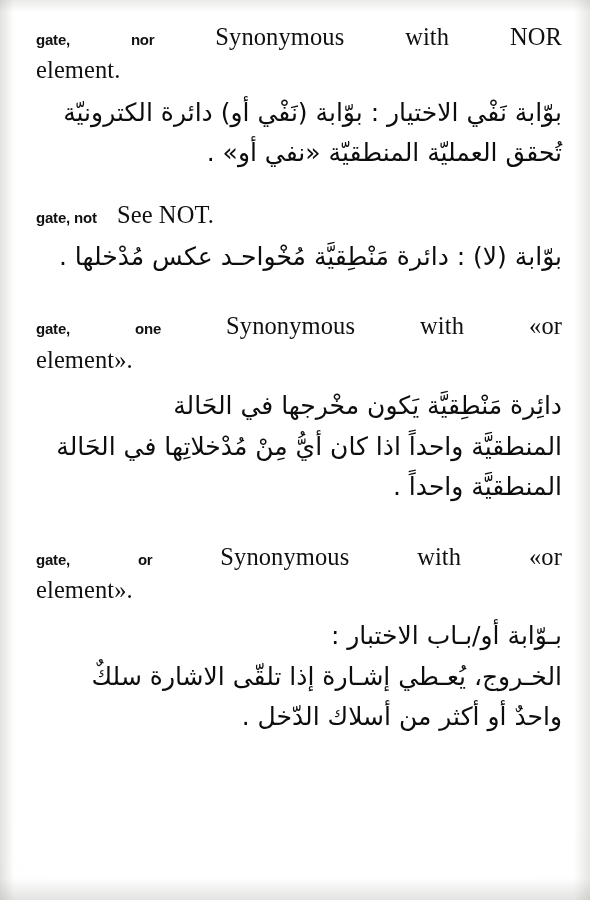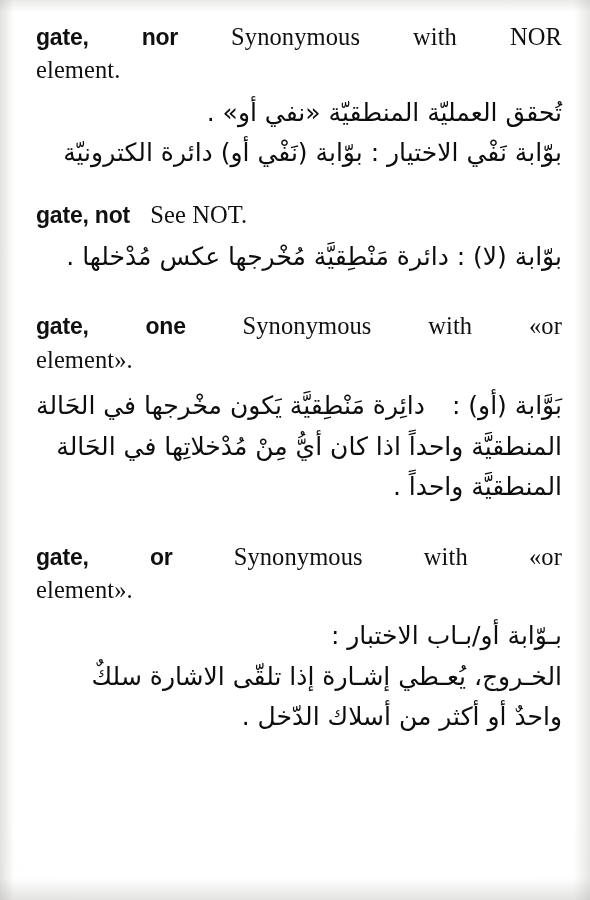--- a/index.html
+++ b/index.html
@@ -66,21 +66,21 @@
   }
   .en-line.justified {
     display: flex;
     justify-content: space-between;
     align-items: baseline;
     white-space: nowrap;
   }
   .headword {
     font-family: "Liberation Sans", "DejaVu Sans", sans-serif;
     font-weight: bold;
-    font-size: 23px;
+    font-size: 15px;
     letter-spacing: -0.2px;
   }
   .gloss-caps { font-variant: normal; }
 
   
   .ar-block {
     direction: rtl;
     text-align: right;
     font-family: "DejaVu Sans", "Liberation Sans", sans-serif;
     font-size: 25px;
@@ -119,55 +119,54 @@
       <div class="en-line justified">
         <span class="headword">gate,</span>
         <span class="headword">nor</span>
         <span>Synonymous</span>
         <span>with</span>
         <span class="gloss-caps">NOR</span>
       </div>
       <div class="en-line">element.</div>
     </div>
     <div class="ar-block">
+      <div class="ar-line">بوّابة نَفْي الاختيار : بوّابة (نَفْي أو) دائرة الكترونيّة</div>
       <div class="ar-line">تُحقق العمليّة المنطقيّة «نفي أو» .</div>
-      <div class="ar-line">بوّابة نَفْي الاختيار : بوّابة (نَفْي أو) دائرة الكترونيّة</div>
     </div>
   </div>
 
   <div class="gap-md"></div>
 
   <div class="entry">
     <div class="en-block">
       <div class="en-line">
         <span class="headword">gate, not</span>
         <span style="display:inline-block;width:14px"></span><span>See NOT.</span>
       </div>
     </div>
     <div class="ar-block">
-      <div class="ar-line" style="padding-left:6px">بوّابة (لا) : دائرة مَنْطِقيَّة مُخْرجها عكس مُدْخلها .</div>
+      <div class="ar-line" style="padding-left:6px">بوّابة (لا) : دائرة مَنْطِقيَّة مُخْواحـد عكس مُدْخلها .</div>
     </div>
   </div>
 
   <div class="gap-lg"></div>
 
   <div class="entry">
     <div class="en-block">
       <div class="en-line justified">
         <span class="headword">gate,</span>
         <span class="headword">one</span>
         <span>Synonymous</span>
         <span>with</span>
         <span>«or</span>
       </div>
       <div class="en-line">element».</div>
     </div>
     <div class="ar-block" style="margin-top:10px">
       <div class="ar-line stretch">
-        <span>بَوَّابة (أو) :</span>
         <span>دائِرة مَنْطِقيَّة يَكون مخْرجها في الحَالة</span>
       </div>
       <div class="ar-line">المنطقيَّة واحداً اذا كان أيُّ مِنْ مُدْخلاتِها في الحَالة</div>
       <div class="ar-line">المنطقيَّة واحداً .</div>
     </div>
   </div>
 
   <div class="gap-lg"></div>
 
   <div class="entry">

